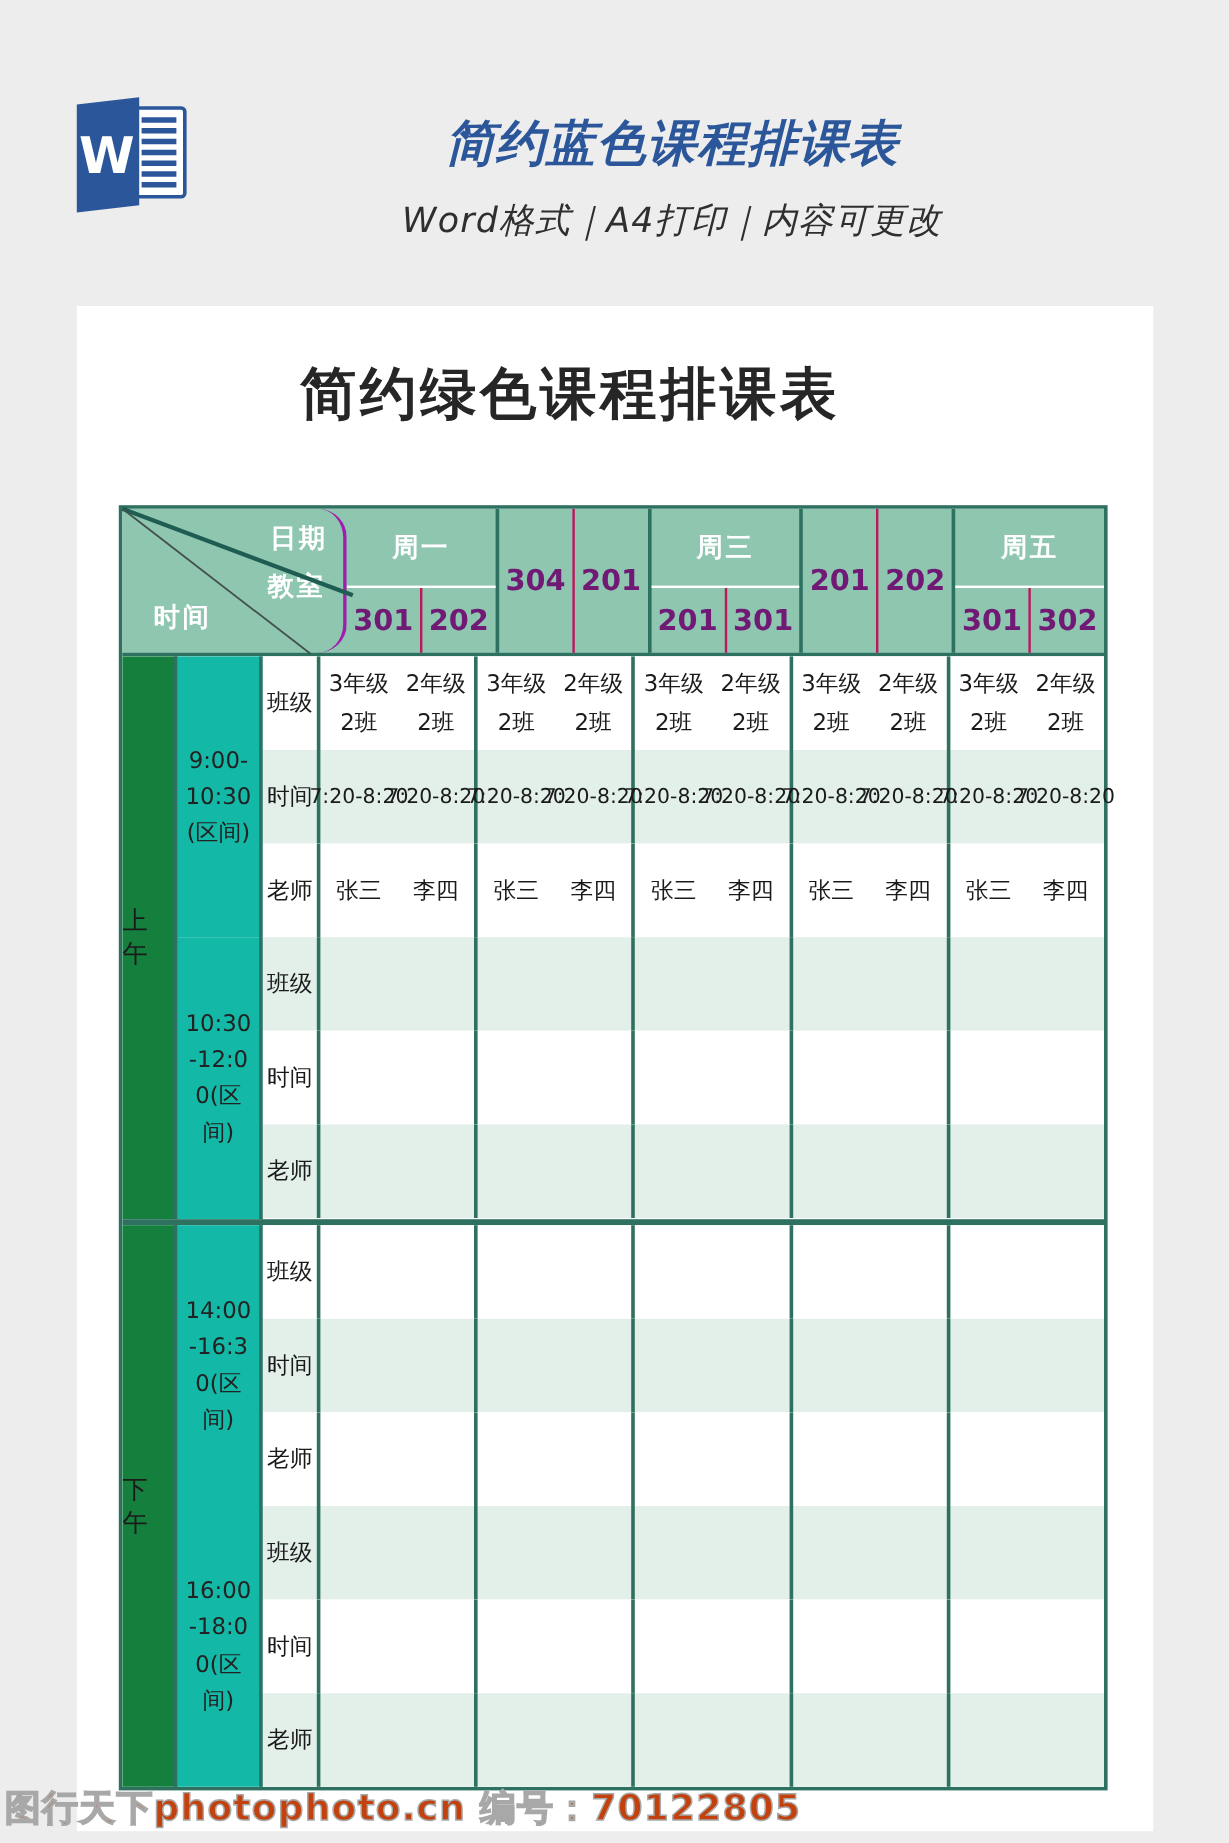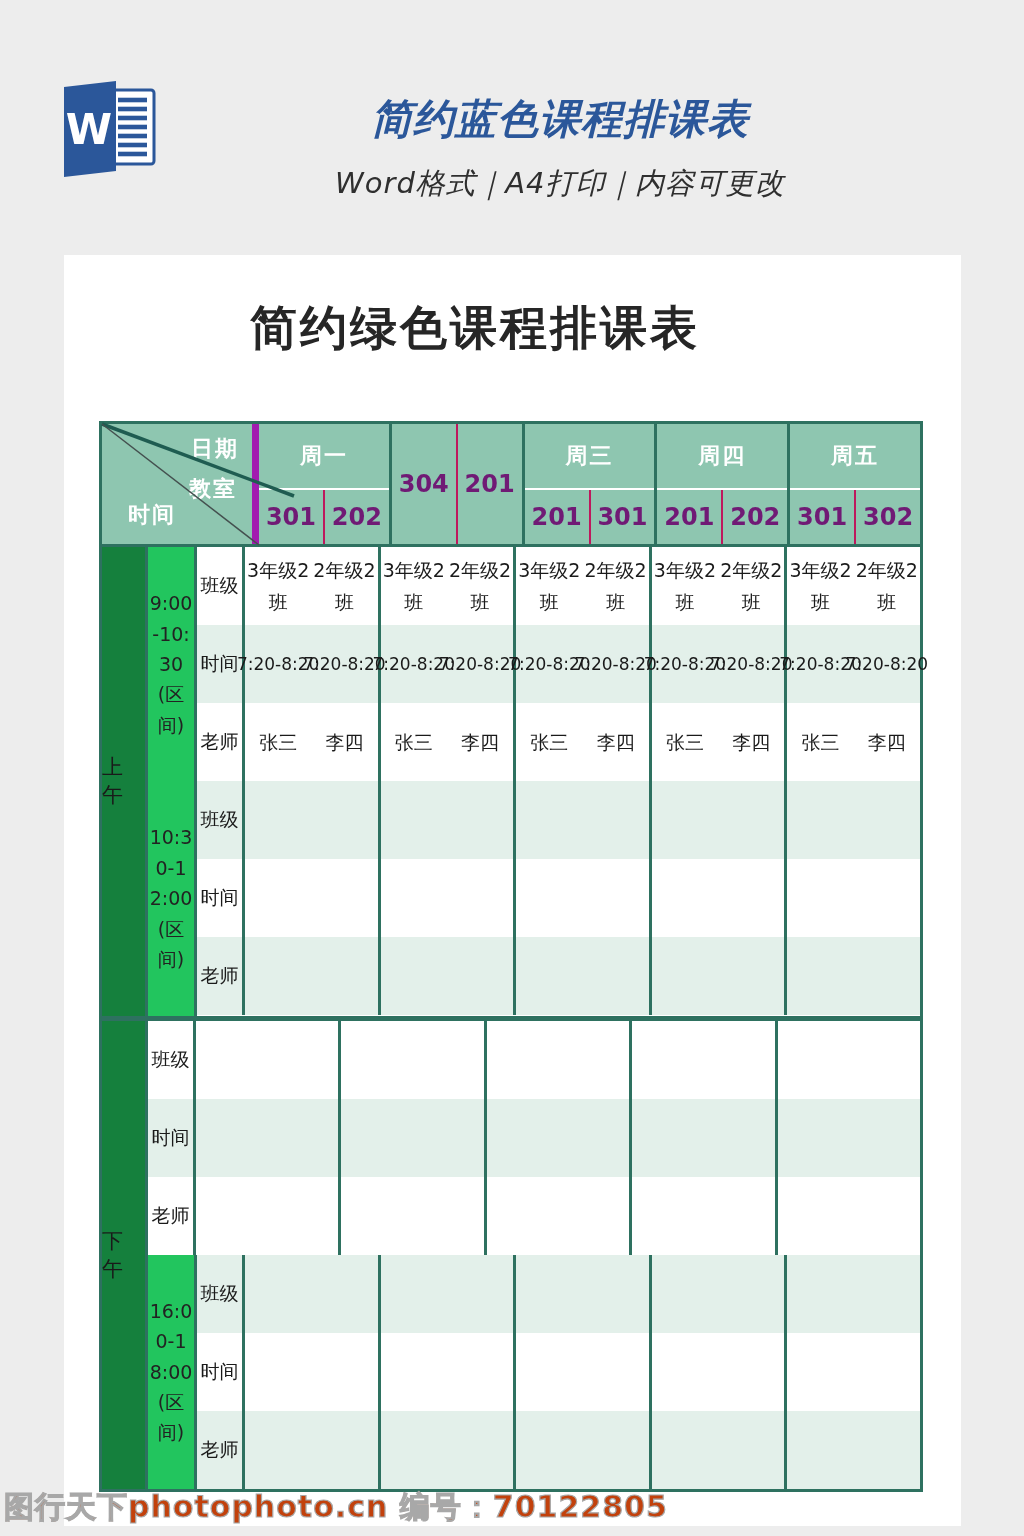--- a/index.html
+++ b/index.html
@@ -12,21 +12,21 @@
   .banner-subtitle{margin-top:17px;font-size:29px;color:#2f2f2f;letter-spacing:1px;}
   
   .page{position:absolute;left:64px;top:255px;width:897px;height:1271px;background:#ffffff;}
   .doc-title{position:absolute;top:42px;left:0;width:822px;text-align:center;
              font-size:47px;font-weight:bold;color:#262626;letter-spacing:3px;
              font-family:Liberation Serif, serif;}
   
   .schedule{position:absolute;left:35px;top:166px;width:824px;height:1071px;
             border:3px solid #2e7160;box-sizing:border-box;display:flex;flex-direction:column;}
   .thead{height:123px;flex-shrink:0;display:flex;background:#8ec6b0;border-bottom:3px solid #2e7160;box-sizing:border-box;}
-  .corner{position:relative;width:157px;flex-shrink:0;border-right:7px solid #a21caf;box-sizing:border-box;z-index:3;}
+  .corner{position:relative;width:187px;flex-shrink:0;border-right:3px solid #a21caf;box-sizing:border-box;z-index:3;border-radius:24px;}
   .corner svg{position:absolute;left:0;top:0;overflow:visible;pointer-events:none;z-index:2;}
   .corner .c-top{position:absolute;right:13px;top:10px;}
   .corner .c-mid{position:absolute;right:15px;top:50px;}
   .corner .c-bot{position:absolute;left:26px;bottom:14px;}
   .corner span{font-size:22px;font-weight:bold;color:#ffffff;letter-spacing:2px;}
   .day-group{flex:1;display:flex;flex-direction:column;border-right:3px solid #2e7160;box-sizing:border-box;}
   .day-group.last{border-right:none;}
   .day-name{height:66px;display:flex;align-items:center;justify-content:center;
             font-size:22px;font-weight:bold;color:#ffffff;letter-spacing:2px;
             border-bottom:2px solid #ffffff;box-sizing:border-box;}
@@ -36,22 +36,22 @@
   .room + .room{border-left:2px solid #be185d;}
   
   .tbody{flex:1;display:flex;flex-direction:column;background:#ffffff;}
   .section-row{flex:1;display:flex;min-height:0;}
   .sec-divider{border-top:5px solid #2e7160;}
   .col-session{width:46px;flex-shrink:0;border-right:3px solid #2e7160;box-sizing:border-box;
                display:flex;align-items:center;justify-content:center;background:#15803d;}
   .session-label{font-size:21px;color:#1a1a1a;letter-spacing:1px;}
   .session-blocks{flex:1;display:flex;flex-direction:column;min-width:0;}
   .block{flex:1;display:flex;min-height:0;}
-  .col-time{width:49px;flex-shrink:0;border-right:3px solid #2e7160;box-sizing:border-box;
-            background:#22c55e;display:flex;align-items:center;justify-content:center;}
+  .col-time{width:71px;flex-shrink:0;border-right:3px solid #2e7160;box-sizing:border-box;
+            background:#14b8a6;display:flex;align-items:center;justify-content:center;}
   .time-range-text{width:56px;text-align:center;font-size:19px;line-height:1.6;color:#222;
                    word-break:break-all;}
   .rows{flex:1;display:flex;flex-direction:column;min-width:0;}
   .trow{flex:1;display:flex;min-height:0;background:#ffffff;}
   .trow.tint{background:#e3f0ea;}
   .col-label{width:48px;flex-shrink:0;border-right:3px solid #2e7160;box-sizing:border-box;
              display:flex;align-items:center;justify-content:center;font-size:19px;color:#1a1a1a;}
   .dgroup{flex:1;display:flex;border-right:3px solid #2e7160;box-sizing:border-box;min-width:0;}
   .dgroup.last{border-right:none;}
   .half{flex:1;display:flex;align-items:center;justify-content:center;text-align:center;
@@ -114,21 +114,20 @@
             </div>
           </div>
           <div class="day-group">
             <div class="day-name">周三</div>
             <div class="rooms">
               <div class="room">201</div>
               <div class="room">301</div>
             </div>
           </div>
           <div class="day-group">
-            <div class="day-name">周四</div>
             <div class="rooms">
               <div class="room">201</div>
               <div class="room">202</div>
             </div>
           </div>
           <div class="day-group last">
             <div class="day-name">周五</div>
             <div class="rooms">
               <div class="room">301</div>
               <div class="room">302</div>
@@ -294,20 +293,23 @@
                 </div>
               </div>
             </div>
           </div>
           <div class="section-row sec-divider">
             <div class="col-session">
               <div class="session-label">下午</div>
             </div>
             <div class="session-blocks">
               <div class="block">
+                <div class="col-time">
+                  <div class="time-range-text">14:00-16:30(区间)</div>
+                </div>
                 <div class="rows">
                   <div class="trow">
                     <div class="col-label">班级</div>
                     <div class="dgroup">
                       <div class="half"></div>
                       <div class="half"></div>
                     </div>
                     <div class="dgroup">
                       <div class="half"></div>
                       <div class="half"></div>

